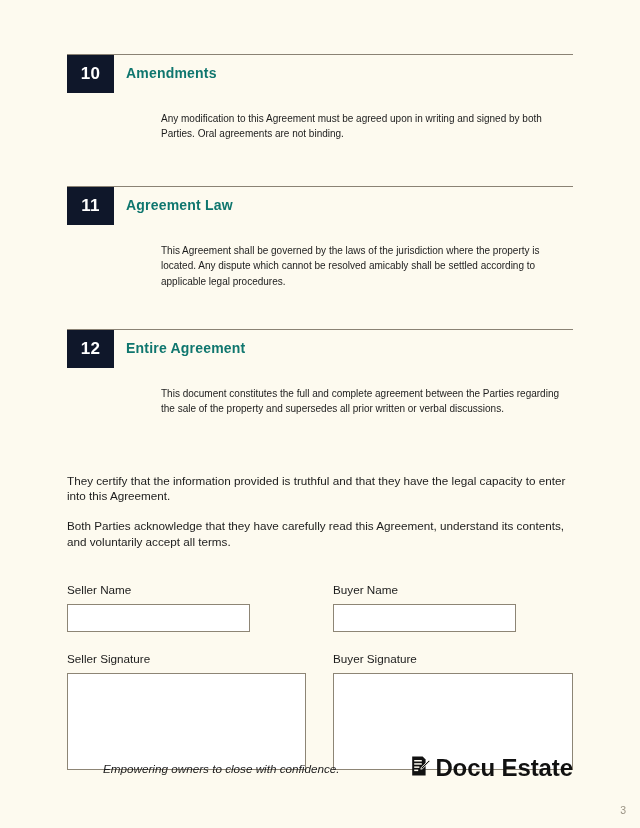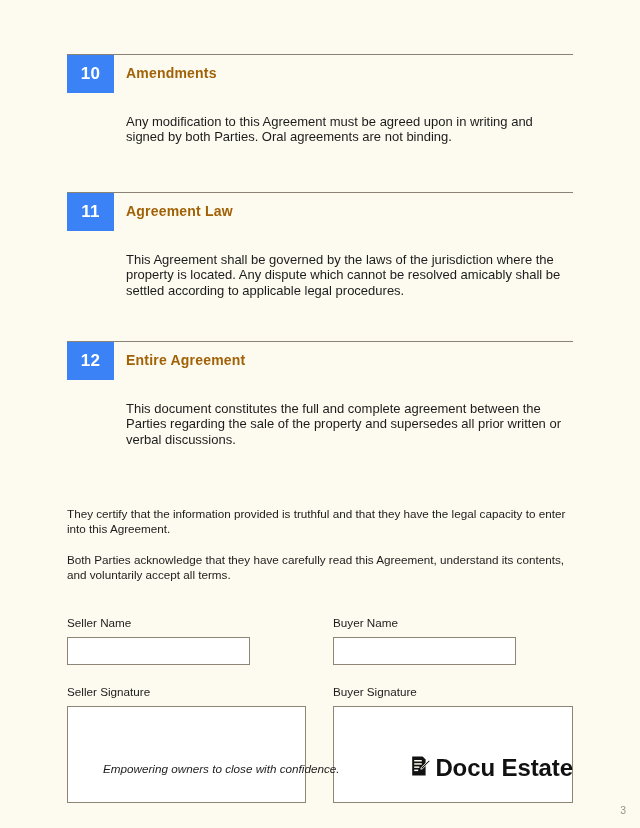--- a/index.html
+++ b/index.html
@@ -33,41 +33,41 @@
     border-top: 1.5px solid #8a8274;
   }
   .clause-head {
     display: flex;
     align-items: flex-start;
   }
   .clause-badge {
     width: 47px;
     min-width: 47px;
     height: 38px;
-    background: #3b82f6;
+    background: #0f172a;
     color: #ffffff;
     font-size: 17px;
     font-weight: bold;
     display: flex;
     align-items: center;
     justify-content: center;
     letter-spacing: 0.3px;
   }
   .clause-title {
-    color: #a16207;
+    color: #0f766e;
     font-size: 14px;
     font-weight: bold;
     padding-left: 12px;
     padding-top: 10px;
     letter-spacing: 0.2px;
   }
   .clause-body {
-    margin-left: 59px;
+    margin-left: 94px;
     padding-top: 8px;
-    font-size: 13px;
+    font-size: 10px;
     line-height: 15.4px;
     color: #1c1c1c;
     max-width: 446px;
   }
 
   .gap-after-clause { height: 34px; }
   .gap-after-clause-sm { height: 30px; }
 
   
   .closing {

